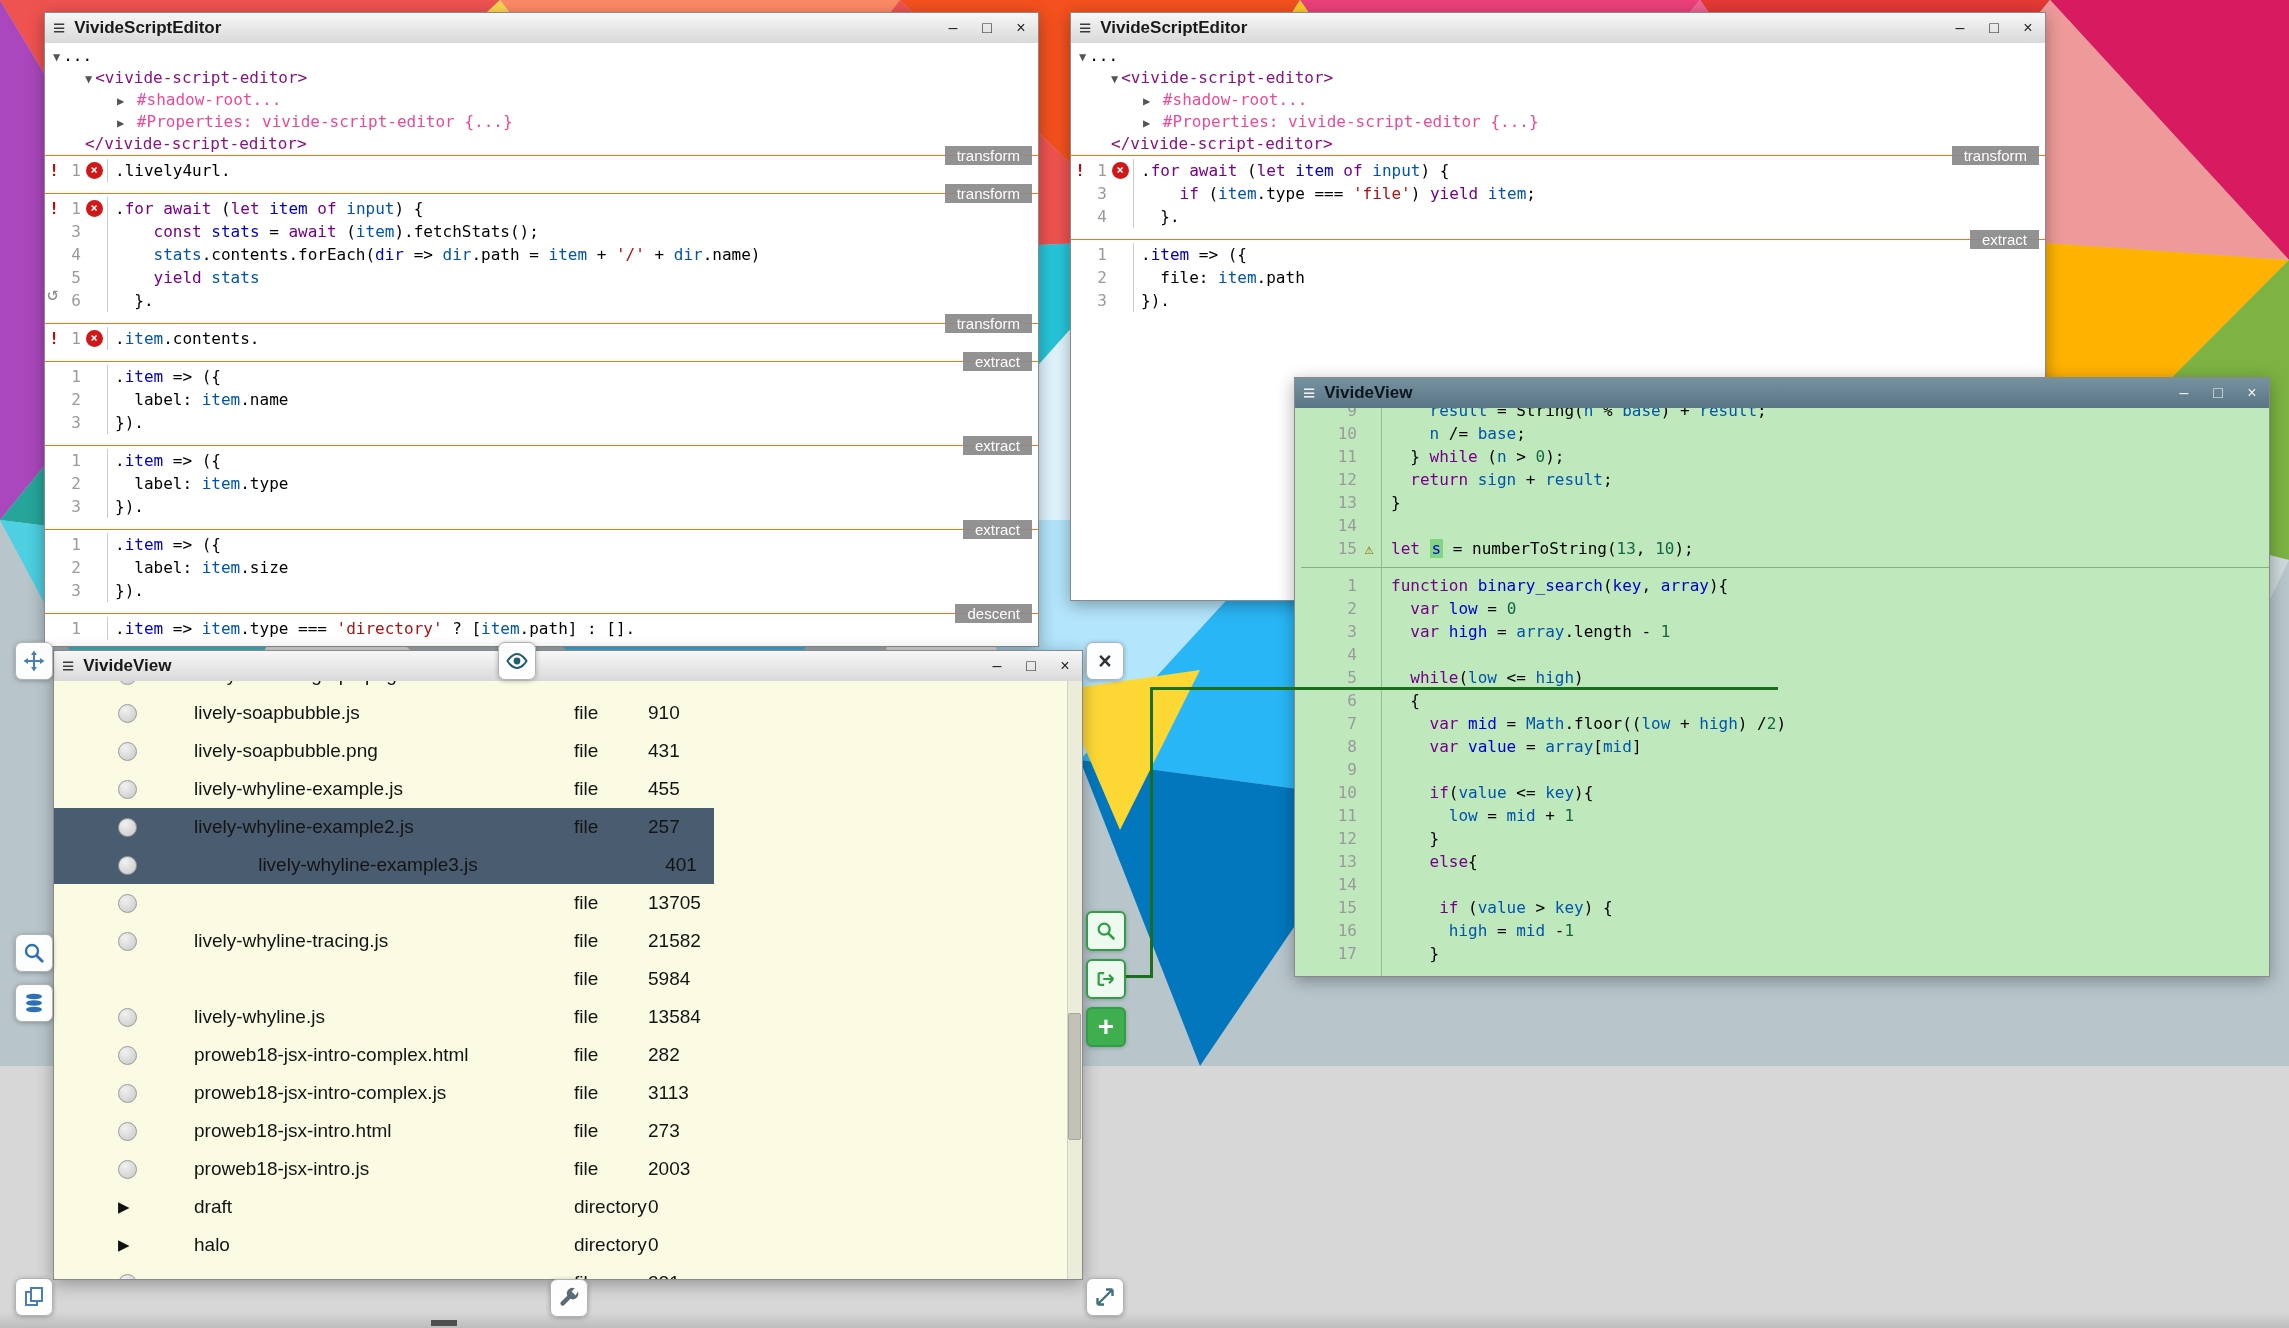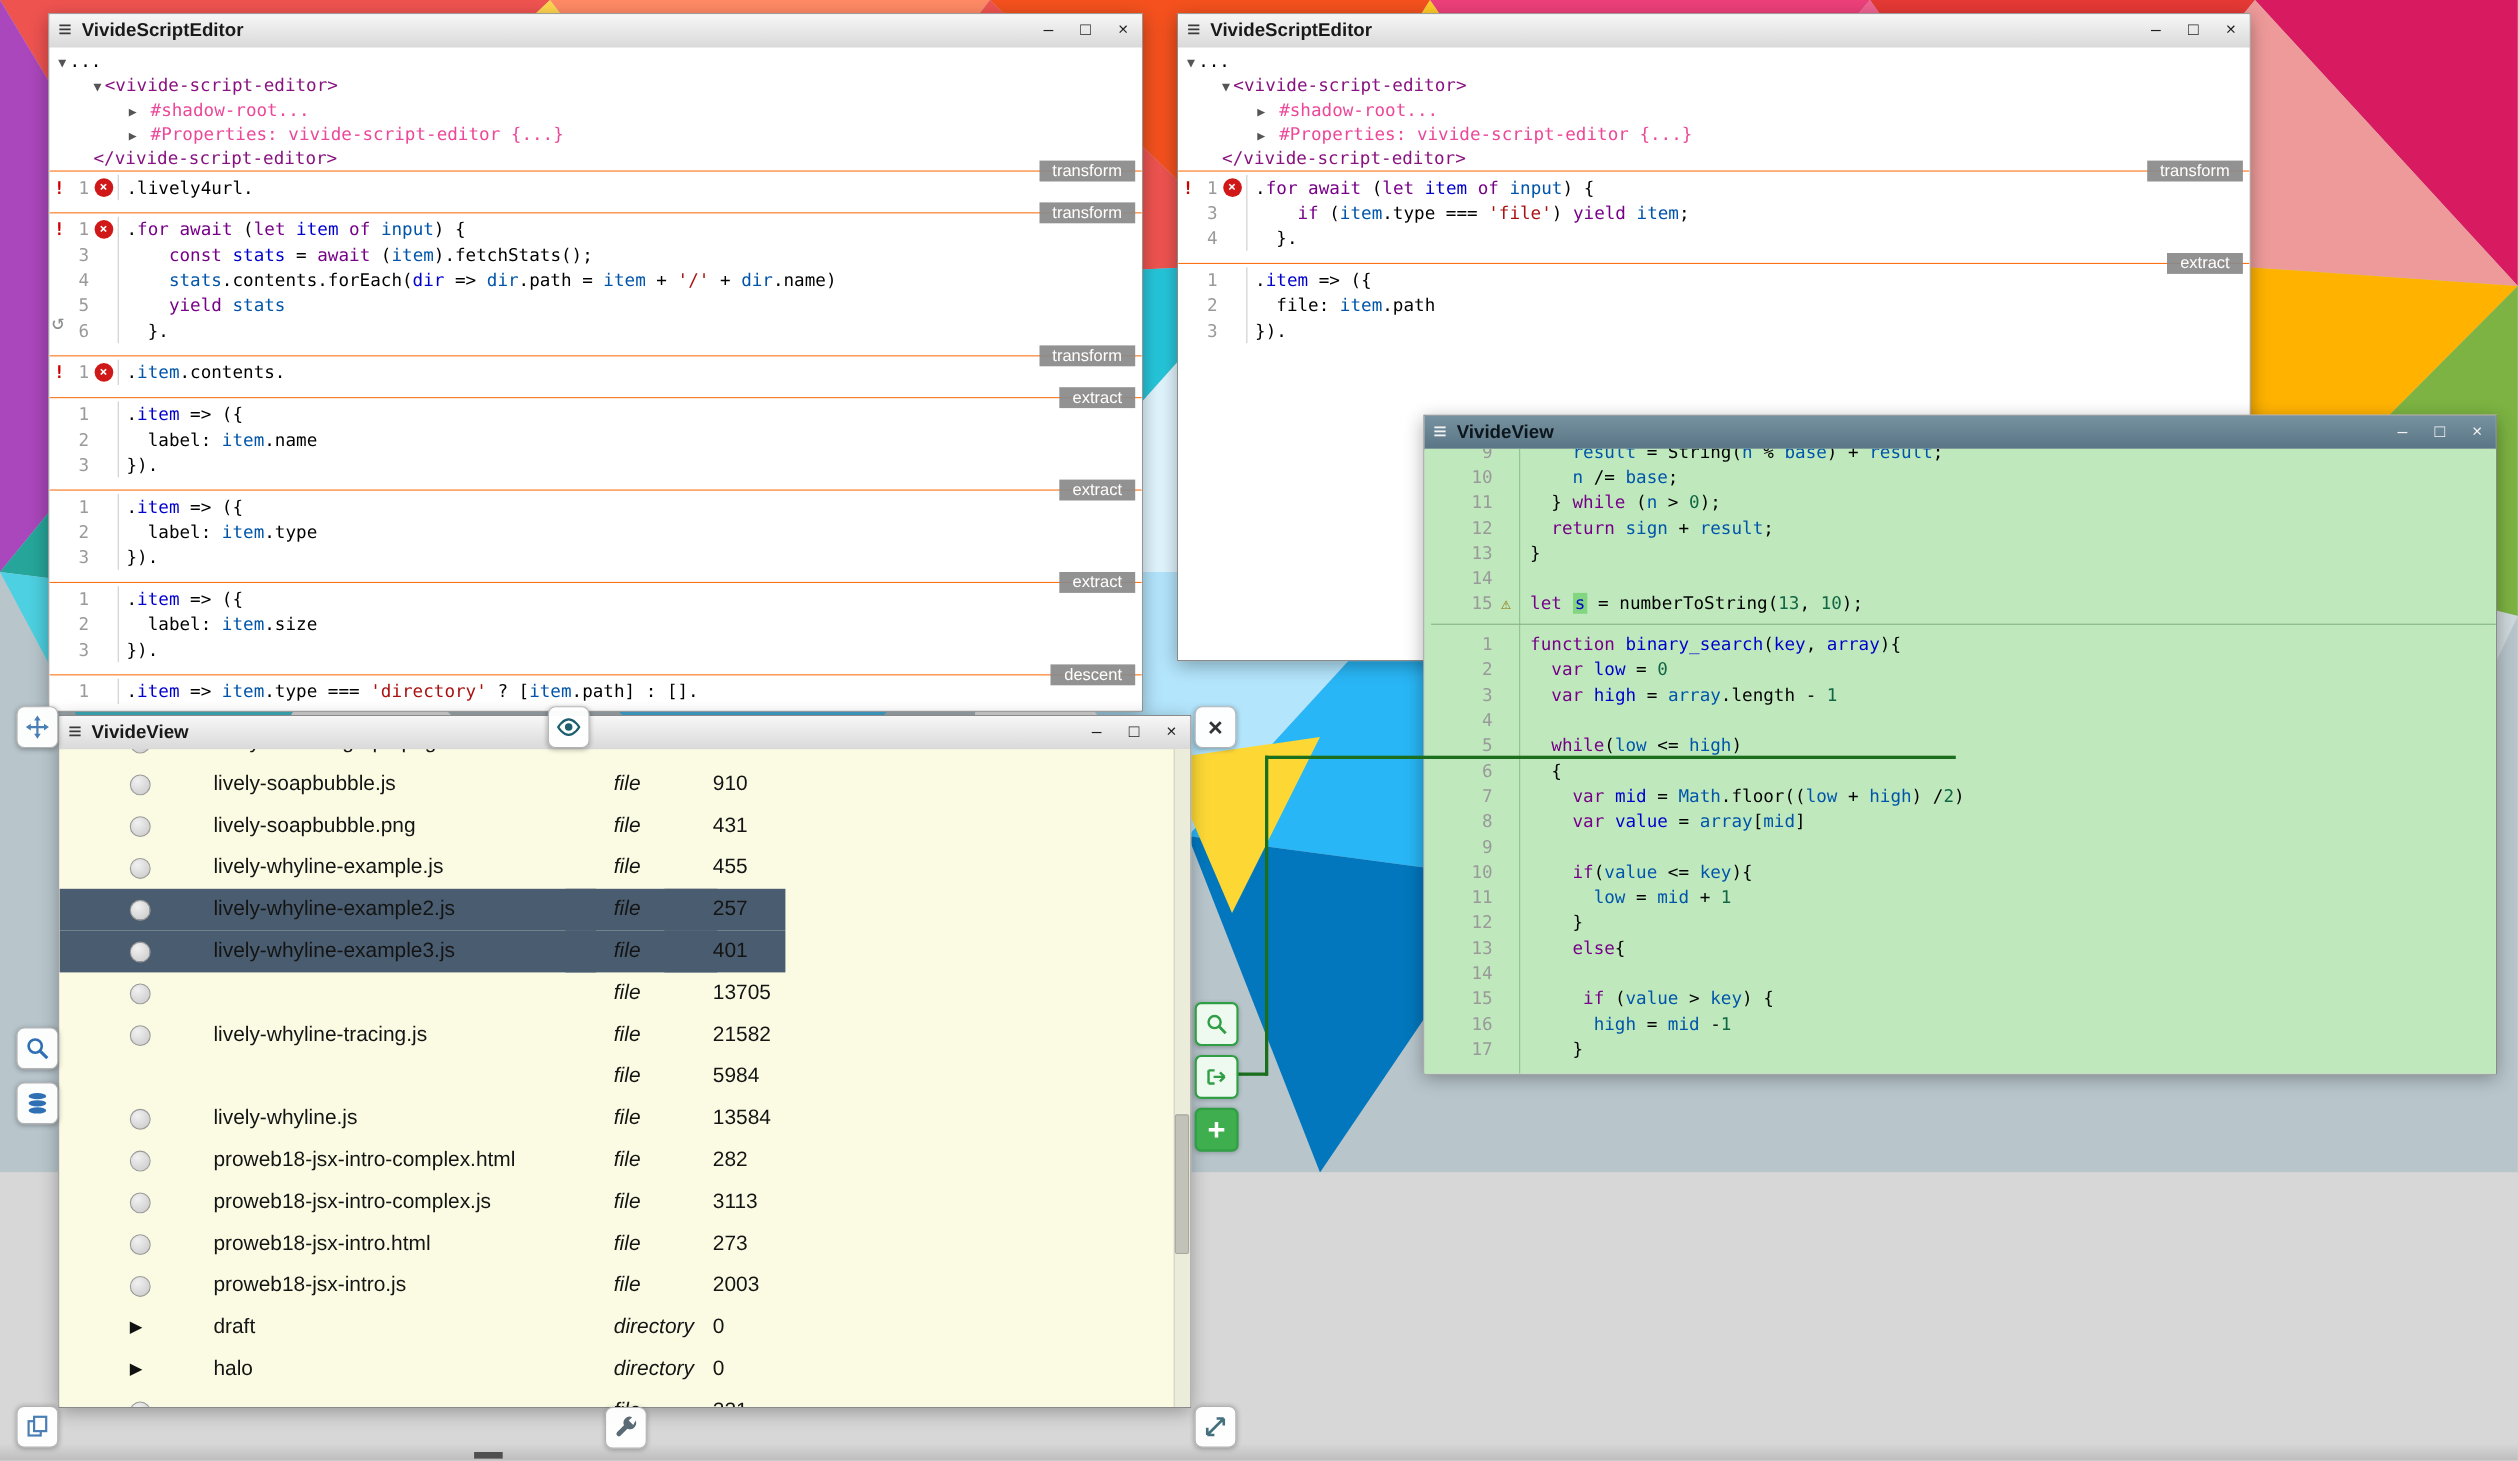--- a/index.html
+++ b/index.html
@@ -72,21 +72,21 @@
   .green-body .code-text{margin-left:10px;}
   .green-block:first-child{margin-top:-9px;}
   .green-block + .green-block{margin-top:7px;border-top:1px solid #86b386;padding-top:6px;}
 
   
   .files-body{position:absolute;top:30px;left:0;right:0;bottom:0;background:#fbfbe4;overflow:hidden;}
   .file-rows{position:absolute;left:0;top:0;right:14px;bottom:0;overflow:hidden;}
   .file-row{position:absolute;left:0;right:0;height:38px;font-size:19px;color:#141414;}
   .cell{position:absolute;top:0;height:38px;line-height:38px;white-space:nowrap;overflow:hidden;padding-left:44px;}
   .cell-name{left:0;width:444px;}
-  .cell-type{left:460px;width:94px;font-style:italic;}
+  .cell-type{left:476px;width:94px;}
   .cell-size{left:550px;width:66px;}
   .file-row.selected .cell{background:#4a5d70;}
   .file-bullet{position:absolute;left:64px;top:10px;width:17px;height:17px;border-radius:50%;
                background:radial-gradient(circle at 35% 30%,#f1f1f1,#c7c7c7);border:1px solid #9a9a9a;}
   .dir-tri{position:absolute;left:64px;top:0;font-size:15px;line-height:38px;color:#111;}
   .fname{display:block;margin-left:96px;}
   .scroll-track{position:absolute;right:0;top:0;bottom:0;width:14px;background:#ececda;
                 border-left:1px solid #d2d2c0;}
   .scroll-thumb{position:absolute;right:1px;top:332px;width:11px;height:125px;background:#c2c2b8;
                 border:1px solid #a8a8a0;border-radius:2px;}
@@ -370,21 +370,21 @@
             <div class="cell cell-size">455</div>
           </div>
           <div class="file-row selected" style="top: 127px;">
             <div class="cell cell-name">
               <span class="file-bullet"></span>
               <span class="fname">lively-whyline-example2.js</span>
             </div>
             <div class="cell cell-type">file</div>
             <div class="cell cell-size">257</div>
           </div>
-          <div class="file-row selected" style="top: 165px;">
+          <div class="file-row selected" style="top: 165px; text-align: center;">
             <div class="cell cell-name">
               <span class="file-bullet"></span>
               <span class="fname">lively-whyline-example3.js</span>
             </div>
             <div class="cell cell-type">file</div>
             <div class="cell cell-size">401</div>
           </div>
           <div class="file-row" style="top: 203px;">
             <div class="cell cell-name">
               <span class="file-bullet"></span>

